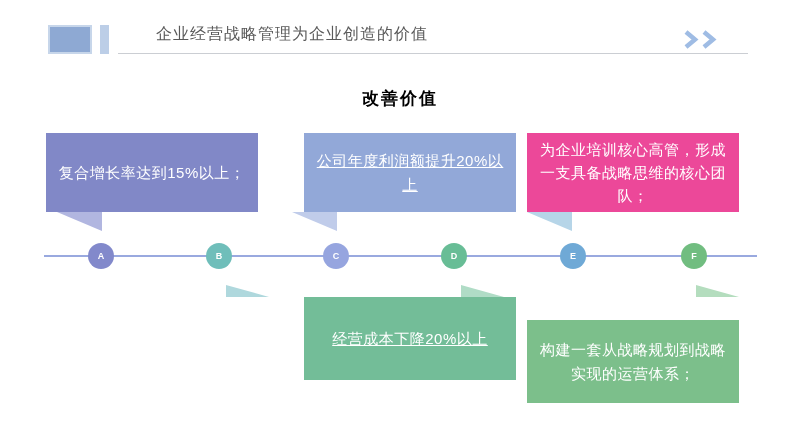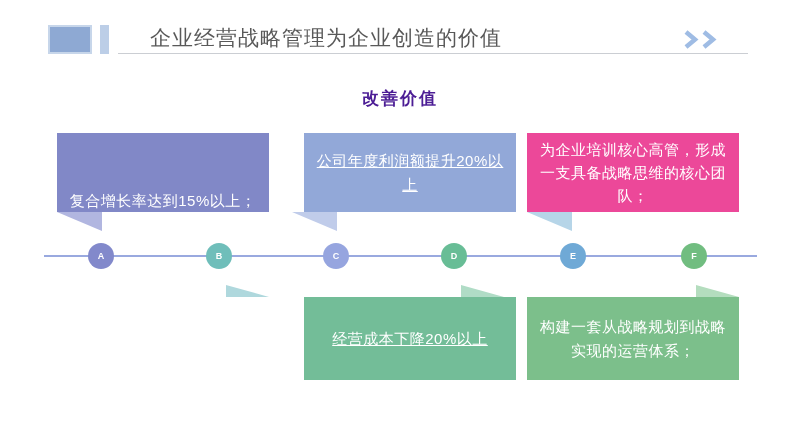--- a/index.html
+++ b/index.html
@@ -5,34 +5,34 @@
   html,body{margin:0;padding:0;background:#e9e9e9;}
   .slide{
     position:relative;width:800px;height:447px;background:#ffffff;
     font-family:"Liberation Sans","DejaVu Sans",sans-serif;
     overflow:hidden;margin:0 auto;
   }
   
   .deco-large{position:absolute;left:48px;top:25px;width:44px;height:29px;
     background:#8ea9d3;border:2px solid #c7d6ea;box-sizing:border-box;}
   .deco-small{position:absolute;left:100px;top:25px;width:9px;height:29px;background:#bccee7;}
-  .page-title{position:absolute;left:150px;top:24px;font-size:21px;color:#595959;
+  .page-title{position:absolute;left:156px;top:24px;font-size:16px;color:#595959;
     letter-spacing:1px;white-space:nowrap;}
   .chevrons{position:absolute;left:683px;top:29px;}
   .header-line{position:absolute;left:118px;top:53px;width:630px;height:1px;background:#cbced3;}
   
   .subtitle{position:absolute;left:0;top:87px;width:800px;text-align:center;
     font-size:17px;font-weight:bold;color:#4a7cc2;letter-spacing:2px;}
   
   .box{position:absolute;width:212px;display:flex;align-items:center;justify-content:center;
     color:#ffffff;font-size:15px;line-height:1.55;text-align:center;
     padding:0 7px;box-sizing:border-box;letter-spacing:0.5px;}
   .box-top{top:133px;height:79px;}
   .box-bottom{top:297px;height:83px;}
-  .col-1{left:57px;align-items:flex-end;} .col-2{left:304px;text-decoration:underline;} .col-3{left:527px;}
+  .col-1{left:46px;} .col-2{left:304px;text-decoration:underline;} .col-3{left:527px;}
   .tail-down{position:absolute;top:212px;width:45px;height:19px;
     clip-path:polygon(0 0,100% 0,100% 100%);}
   .tail-up{position:absolute;top:285px;width:43px;height:12px;
     clip-path:polygon(0 0,100% 100%,0 100%);}
   .tail-1{left:57px;} .tail-2{left:292px;} .tail-3{left:527px;}
   .tail-4{left:226px;} .tail-5{left:461px;} .tail-6{left:696px;}
   
   .timeline-line{position:absolute;left:44px;top:255px;width:713px;height:2px;background:#99a9df;}
   .node{position:absolute;top:243px;width:26px;height:26px;border-radius:50%;
     display:flex;align-items:center;justify-content:center;
@@ -49,21 +49,21 @@
   <div class="deco-small" style="background-color: rgb(188, 206, 231);"></div>
   <div class="page-title">企业经营战略管理为企业创造的价值</div>
   <div class="chevrons">
     <svg width="40" height="21" viewBox="0 0 40 21">
       <path d="M3 3 L12 10.5 L3 18" fill="none" stroke="#9fbce4" stroke-width="4.5" stroke-linecap="butt"></path>
       <path d="M21 3 L30 10.5 L21 18" fill="none" stroke="#9fbce4" stroke-width="4.5" stroke-linecap="butt"></path>
     </svg>
   </div>
   <div class="header-line"></div>
 
-  <div class="subtitle" style="color: #4c1d95;">改善价值</div>
+  <div class="subtitle" style="color: #000000;">改善价值</div>
 
   <div class="box box-top col-1" style="background-color: rgb(129, 136, 199);">
     <span>复合增长率达到15%以上；</span>
   </div>
   <div class="tail-down tail-1" style="background-color: rgb(177, 182, 224);"></div>
 
   <div class="box box-top col-2" style="background-color: rgb(146, 168, 216);">
     <span>公司年度利润额提升20%以上</span>
   </div>
   <div class="tail-down tail-2" style="background-color: rgb(192, 204, 234);"></div>
@@ -94,17 +94,17 @@
   </div>
 
   <div class="tail-up tail-4" style="background-color: rgb(175, 216, 221);"></div>
 
   <div class="tail-up tail-5" style="background-color: rgb(176, 220, 198);"></div>
   <div class="box box-bottom col-2" style="background-color: rgb(115, 189, 152); align-items: center;">
     <span>经营成本下降20%以上</span>
   </div>
 
   <div class="tail-up tail-6" style="background-color: rgb(180, 221, 190);"></div>
-  <div class="box box-bottom col-3" style="background-color: rgb(124, 191, 139);">
+  <div class="box box-bottom col-3" style="background-color: rgb(124, 191, 139); margin-top: 23px;">
     <span>构建一套从战略规划到战略实现的运营体系；</span>
   </div>
 
 </div>
 
 </body></html>

